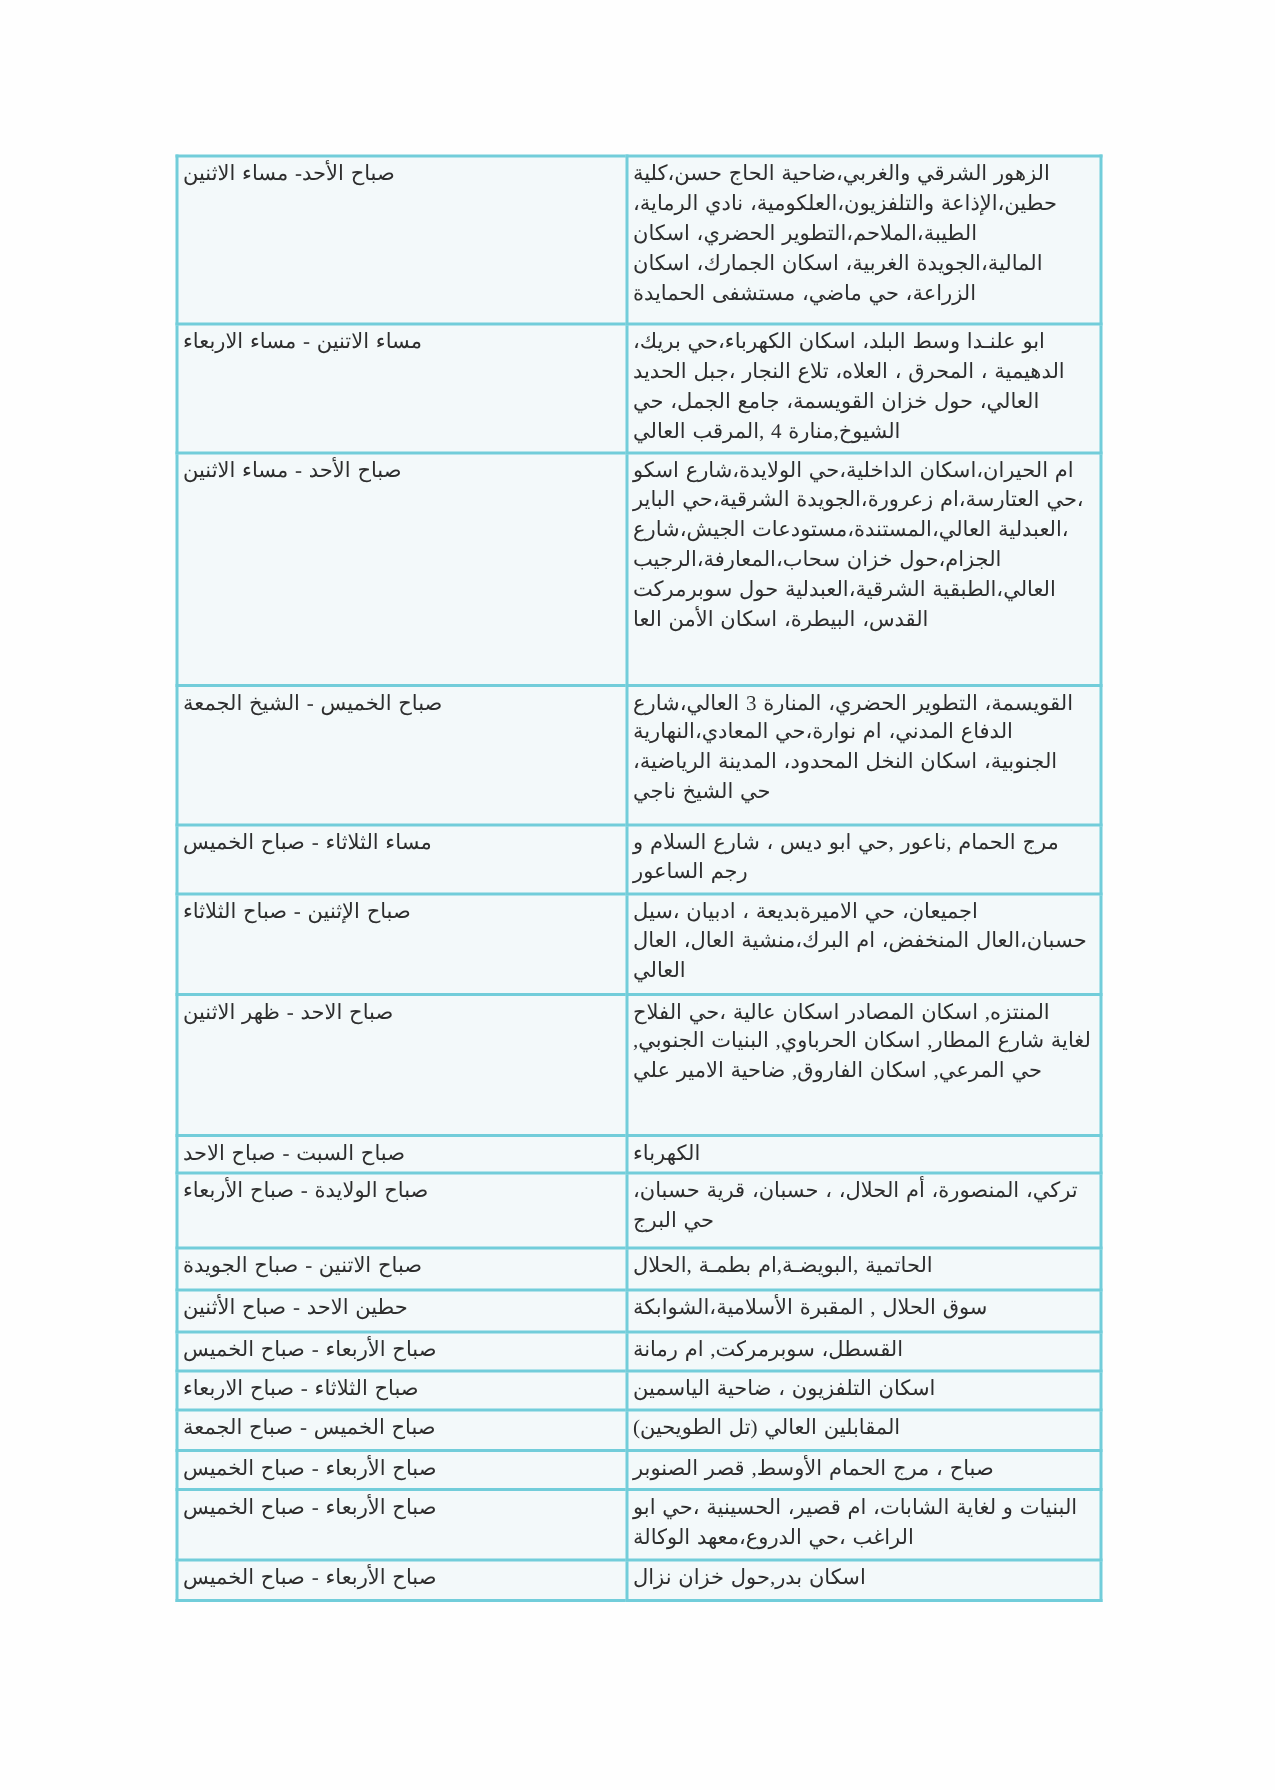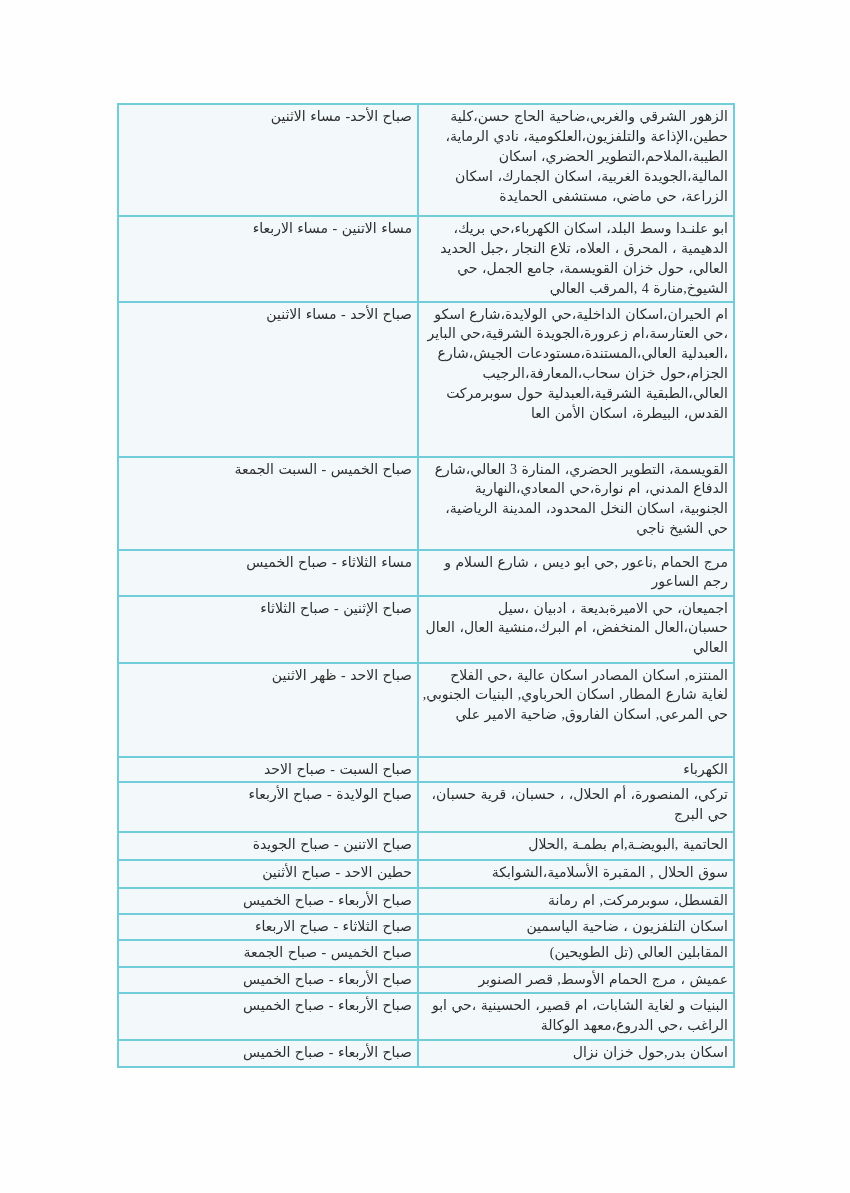--- a/index.html
+++ b/index.html
@@ -27,21 +27,21 @@
   col.col-schedule { width: 300px; }
   table.schedule-table td {
     border: 2px solid var(--border-color, #72cdda);
     background: var(--cell-bg, #f3f9fa);
     vertical-align: top;
     padding: 2px 5px 2px 3px;
     font-family: "Liberation Serif", "DejaVu Sans", serif;
     font-size: 14px;
     line-height: 1.42;
     color: #2e2e2e;
-    text-align: right;
+    text-align: left;
     word-spacing: 1px;
   }
   
   tr:nth-child(1)  { height: 112px; }
   tr:nth-child(2)  { height: 85px;  }
   tr:nth-child(3)  { height: 155px; }
   tr:nth-child(4)  { height: 93px;  }
   tr:nth-child(5)  { height: 46px;  }
   tr:nth-child(6)  { height: 67px;  }
   tr:nth-child(7)  { height: 94px;  }
@@ -74,21 +74,21 @@
         <tr>
           <td>ابو علنـدا وسط البلد، اسكان الكهرباء،حي بريك، الدهيمية ، المحرق ، العلاه، تلاع النجار ،جبل الحديد العالي، حول خزان القويسمة، جامع الجمل، حي الشيوخ,منارة 4 ,المرقب العالي</td>
           <td>مساء الاتنين - مساء الاربعاء</td>
         </tr>
         <tr>
           <td>ام الحيران،اسكان الداخلية،حي الولايدة،شارع اسكو ،حي العتارسة،ام زعرورة،الجويدة الشرقية،حي الباير ،العبدلية العالي،المستندة،مستودعات الجيش،شارع الجزام،حول خزان سحاب،المعارفة،الرجيب العالي،الطبقية الشرقية،العبدلية حول سوبرمركت القدس، البيطرة، اسكان الأمن العا</td>
           <td>صباح الأحد - مساء الاثنين</td>
         </tr>
         <tr>
           <td>القويسمة، التطوير الحضري، المنارة 3 العالي،شارع الدفاع المدني، ام نوارة،حي المعادي،النهارية الجنوبية، اسكان النخل المحدود، المدينة الرياضية، حي الشيخ ناجي</td>
-          <td>صباح الخميس - السبت الجمعة</td>
+          <td>صباح الخميس - الشيخ الجمعة</td>
         </tr>
         <tr>
           <td>مرج الحمام ,ناعور ,حي ابو ديس ، شارع السلام و رجم الساعور</td>
           <td>مساء الثلاثاء - صباح الخميس</td>
         </tr>
         <tr>
           <td>اجميعان، حي الاميرةبديعة ، ادبيان ،سيل حسبان،العال المنخفض، ام البرك،منشية العال، العال العالي</td>
           <td>صباح الإثنين - صباح الثلاثاء</td>
         </tr>
         <tr>
@@ -117,21 +117,21 @@
         </tr>
         <tr>
           <td>اسكان التلفزيون ، ضاحية الياسمين</td>
           <td>صباح الثلاثاء - صباح الاربعاء</td>
         </tr>
         <tr>
           <td>المقابلين العالي (تل الطويحين)</td>
           <td>صباح الخميس - صباح الجمعة</td>
         </tr>
         <tr>
-          <td>عميش ، مرج الحمام الأوسط, قصر الصنوبر</td>
+          <td>صباح ، مرج الحمام الأوسط, قصر الصنوبر</td>
           <td>صباح الأربعاء - صباح الخميس</td>
         </tr>
         <tr>
           <td>البنيات و لغاية الشابات، ام قصير، الحسينية ،حي ابو الراغب ،حي الدروع،معهد الوكالة</td>
           <td>صباح الأربعاء - صباح الخميس</td>
         </tr>
         <tr>
           <td>اسكان بدر,حول خزان نزال</td>
           <td>صباح الأربعاء - صباح الخميس</td>
         </tr>

